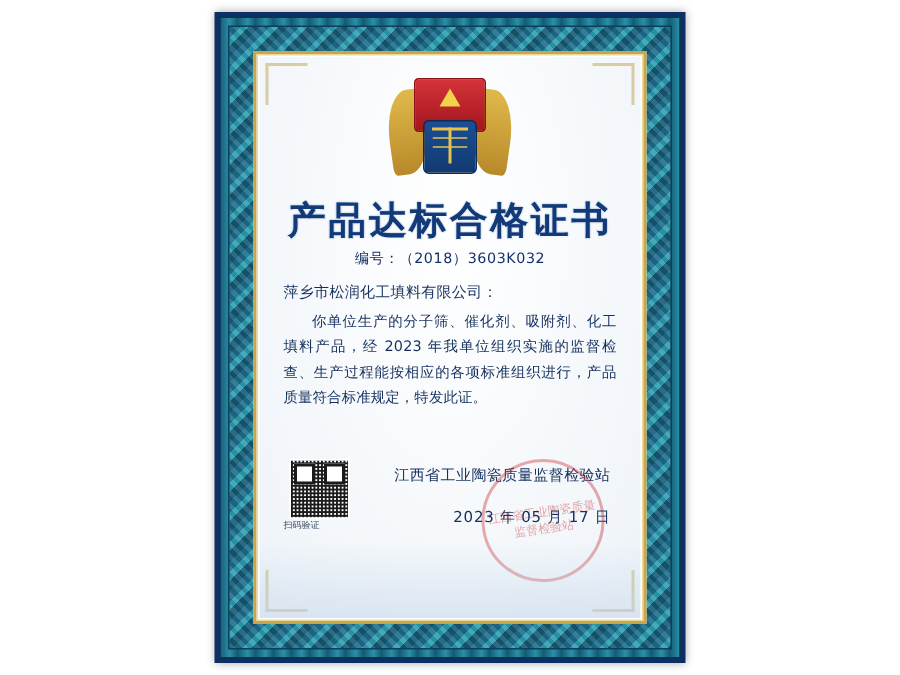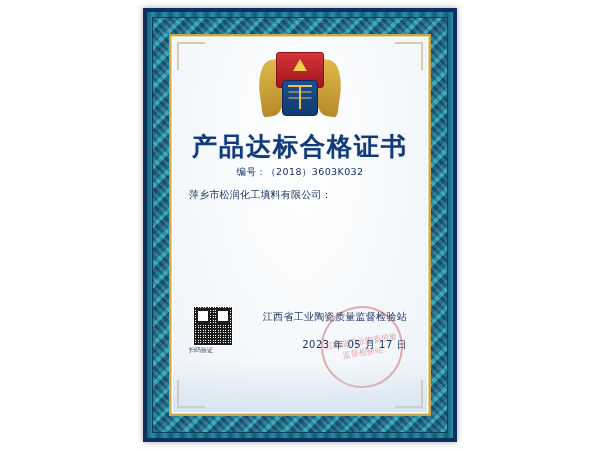--- a/index.html
+++ b/index.html
@@ -323,20 +323,21 @@
       </div>
 
       <div class="title">产品达标合格证书</div>
 
       <div class="cert-no">
         <span>编号：</span><span>（2018）3603K032</span>
       </div>
 
       <div class="recipient">萍乡市松润化工填料有限公司：</div>
 
+      <div class="body">你单位生产的分子筛、催化剂、吸附剂、化工填料产品，经 2023 年我单位组织实施的监督检查、生产过程能按相应的各项标准组织进行，产品质量符合标准规定，特发此证。</div>
 
 
       <div class="issuer">江西省工业陶瓷质量监督检验站</div>
 
       <div class="seal">江西省工业陶瓷质量监督检验站</div>
 
       <div class="issue-date">2023 年 05 月 17 日</div>
 
       <div class="qr"></div>
       <div class="qr-cap">扫码验证</div>

